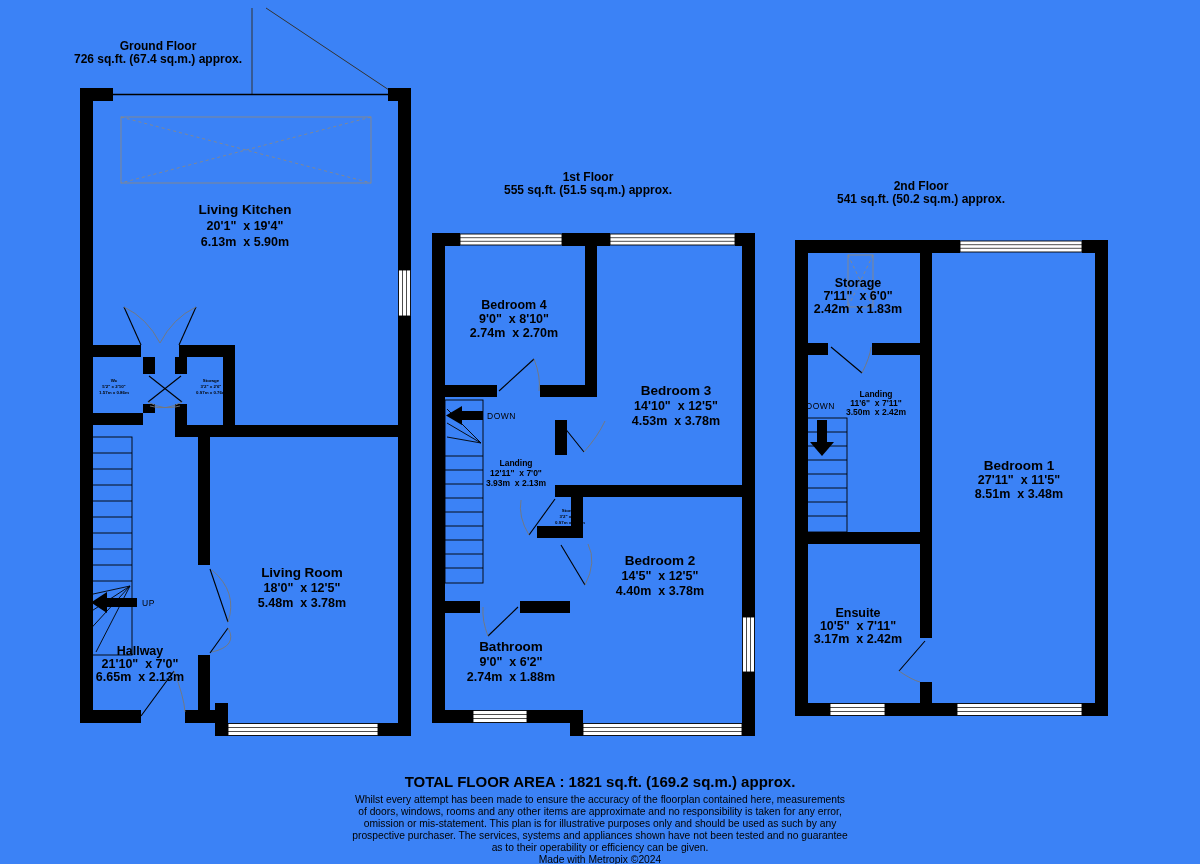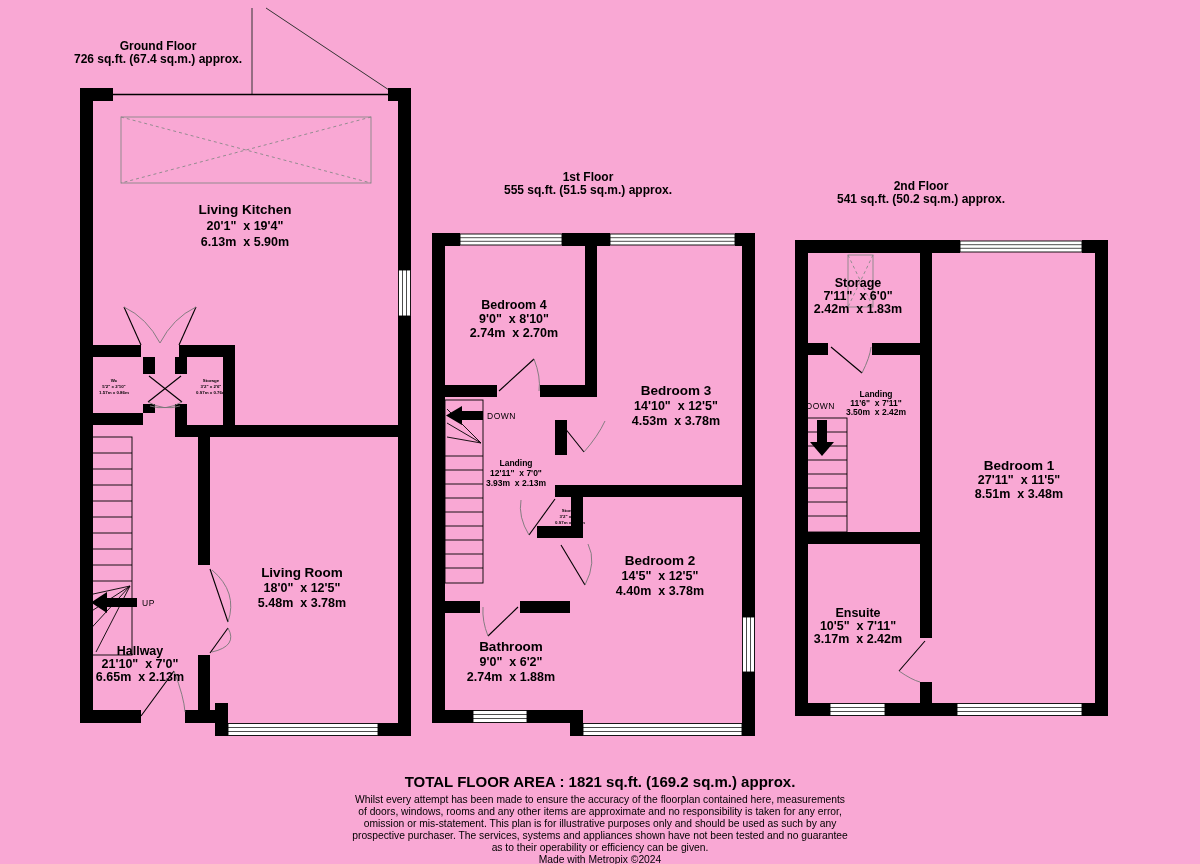--- a/index.html
+++ b/index.html
@@ -1,16 +1,16 @@
 <!DOCTYPE html>
 <html><head>
 <meta charset="utf-8">
 <style>
   html,body{margin:0;padding:0;background:#fff;}
-  .page{width:1200px;height:864px;background:#f9a8d4;position:relative;overflow:hidden;}
+  .page{width:1200px;height:864px;background:#3b82f6;position:relative;overflow:hidden;}
   svg{display:block;font-family:"Liberation Sans",sans-serif;}
   svg text{white-space:pre;fill:#000;}
   .wall{fill:#000;stroke:none;}
   .thinline{stroke:#000;stroke-width:1.4;fill:none;}
   .annline{stroke:#333;stroke-width:1;fill:none;}
   .leaf{stroke:#000;stroke-width:1.1;fill:none;}
   .arc{stroke:#777;stroke-width:0.9;fill:none;}
   .stair{stroke:#000;stroke-width:0.9;fill:none;}
   .winframe{fill:#fff;stroke:#000;stroke-width:0.9;}
   .winline{stroke:#000;stroke-width:0.7;}

